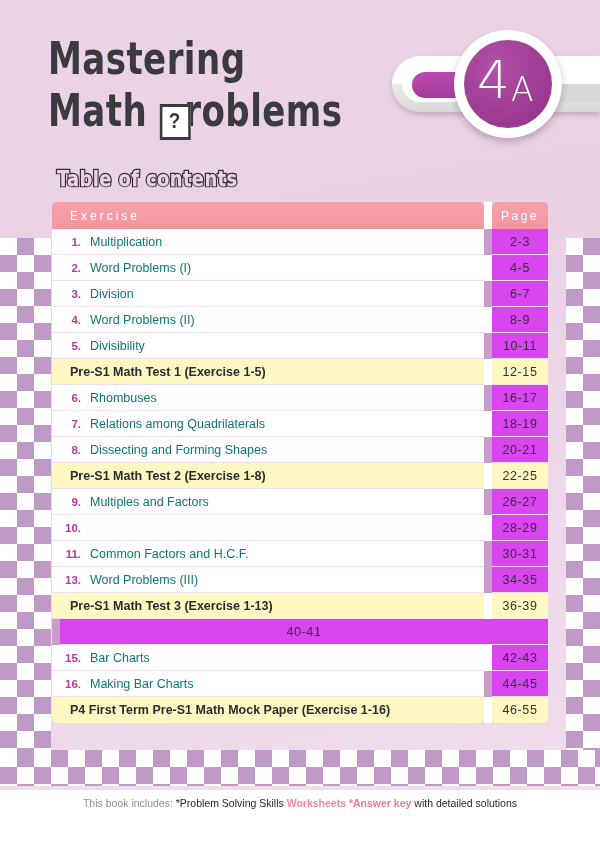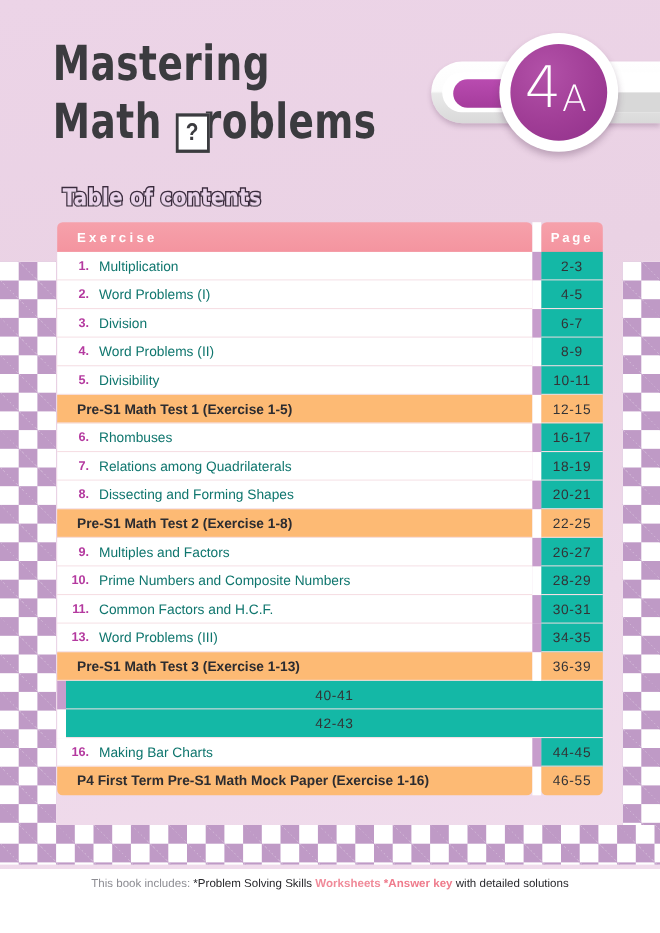--- a/index.html
+++ b/index.html
@@ -132,50 +132,50 @@
     width:432px;
     background:#ffffff;
     border-bottom:1px solid #f6dfe4;
     display:flex;align-items:center;
     height:26px;
     box-sizing:border-box;
   }
   .cell-gap{width:8px;}
   .cell-pg{
     width:56px;flex:1;
-    background:#14b8a6;
+    background:#d946ef;
     border-bottom:1px solid #f6dfe4;
     display:flex;align-items:center;justify-content:center;
     height:26px;
     box-sizing:border-box;
     font-size:12.5px;color:#333336;letter-spacing:0.6px;
   }
   .num{
     width:38px;text-align:right;padding-right:9px;
     color:#b4399f;font-weight:bold;font-size:11.5px;
     box-sizing:border-box;
   }
   .ttl{
     font-size:12.5px;color:#0f766e;
   }
 
   
   .hrow .cell-ex,.hrow .cell-pg{
     height:27px;
     background:linear-gradient(180deg,#f6a1ab 0%,#f4949f 100%);
     border-bottom:none;
-    color:#ffffff;font-weight:bold;
+    color:#ffffff;font-weight:normal;
     letter-spacing:3px;font-size:12px;
   }
   .hrow .cell-ex{padding-left:18px;border-radius:5px 5px 0 0;}
   .hrow .cell-pg{border-radius:5px 5px 0 0;letter-spacing:2.5px;}
 
   
   .trow.test .cell-ex,.trow.test .cell-pg{
-    background:#fdba74;
+    background:#fef9c3;
   }
   .trow.test .ttl{font-weight:bold;color:#2c2c30;padding-left:9px;}
   .trow.test .cell-ex{padding-left:9px;}
 
   
   .trow.last .cell-ex{border-radius:0 0 5px 5px;border-bottom:none;}
   .trow.last .cell-pg{border-radius:0 0 5px 5px;border-bottom:none;}
 
   
   .cell-gap{
@@ -315,21 +315,20 @@
         <div class="cell-ex">
           <span class="num">9.</span>
           <span class="ttl">Multiples and Factors</span>
         </div>
         <div class="cell-gap"></div>
         <div class="cell-pg">26-27</div>
       </div>
       <div class="trow">
         <div class="cell-ex">
           <span class="num">10.</span>
-          <span class="ttl">Prime Numbers and Composite Numbers</span>
         </div>
         <div class="cell-gap light"></div>
         <div class="cell-pg">28-29</div>
       </div>
       <div class="trow">
         <div class="cell-ex">
           <span class="num">11.</span>
           <span class="ttl">Common Factors and H.C.F.</span>
         </div>
         <div class="cell-gap"></div>
@@ -348,20 +347,24 @@
           <span class="ttl">Pre-S1 Math Test 3 (Exercise 1-13)</span>
         </div>
         <div class="cell-gap light"></div>
         <div class="cell-pg">36-39</div>
       </div>
       <div class="trow">
         <div class="cell-gap"></div>
         <div class="cell-pg">40-41</div>
       </div>
       <div class="trow">
+        <div class="cell-ex">
+          <span class="num">15.</span>
+          <span class="ttl">Bar Charts</span>
+        </div>
         <div class="cell-gap light"></div>
         <div class="cell-pg">42-43</div>
       </div>
       <div class="trow">
         <div class="cell-ex">
           <span class="num">16.</span>
           <span class="ttl">Making Bar Charts</span>
         </div>
         <div class="cell-gap"></div>
         <div class="cell-pg">44-45</div>

